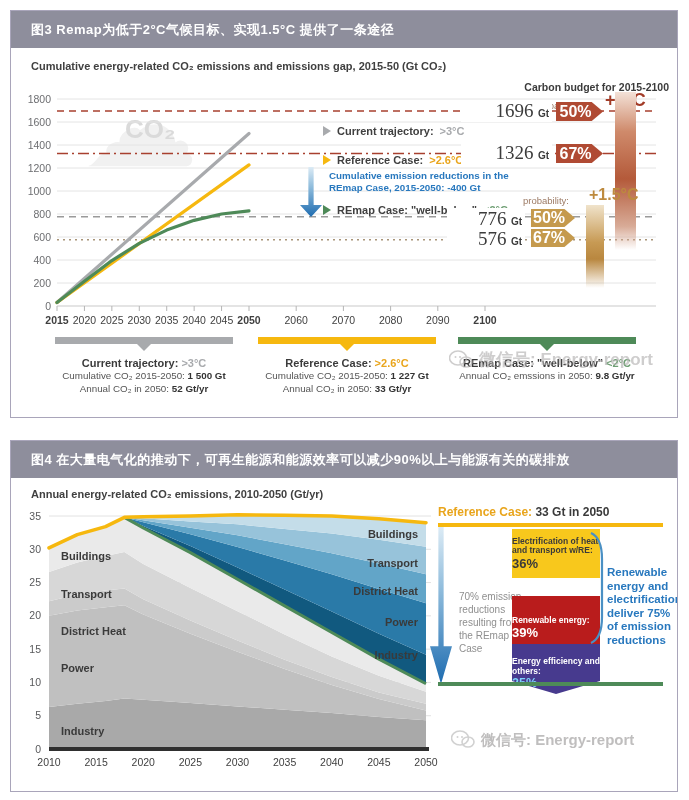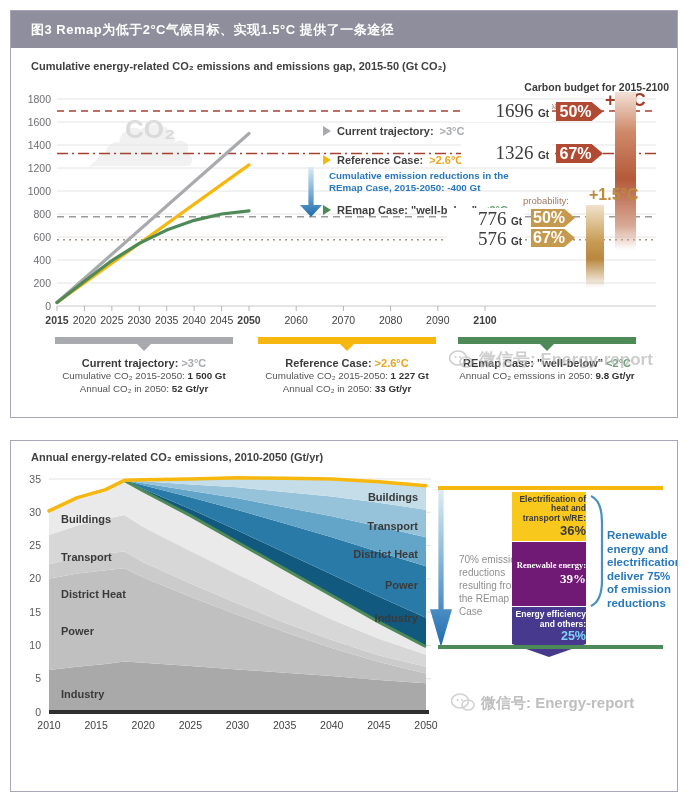--- a/index.html
+++ b/index.html
@@ -31,21 +31,21 @@
   .legline b{color:#333;}
   .wm{position:absolute;display:flex;align-items:center;gap:6px;color:#b5b3b3;font-weight:bold;pointer-events:none;z-index:20;}
   .cloudwrap{position:absolute;color:#f1f1f1;}
   .cloudglyph{font-size:115px;line-height:100px;}
   .cloudtext{position:absolute;left:42px;top:38px;font-size:26px;font-weight:bold;color:#dadada;}
   .seclab{position:absolute;font-size:11px;font-weight:bold;color:#3a3a3a;white-space:nowrap;}
   .seclab.right{text-align:right;}
   .refrow{position:absolute;font-size:12px;font-weight:bold;white-space:nowrap;}
   .hline{position:absolute;height:3.5px;}
   .note70{position:absolute;font-size:10px;color:#8f8f8f;line-height:13px;}
-  .rbox{position:absolute;left:501px;width:74px;text-align:right;box-sizing:border-box;display:flex;flex-direction:column;justify-content:center;}
+  .rbox{position:absolute;left:501px;width:88px;text-align:left;box-sizing:border-box;display:flex;flex-direction:column;justify-content:center;}
   .rbox .blab{font-size:8.5px;line-height:9.5px;font-weight:bold;}
   .rbox .bval{font-size:13px;font-weight:bold;}
   .sidenote{position:absolute;font-size:11.5px;font-weight:bold;color:#2878be;line-height:13.5px;}
 </style>
 </head>
 <body>
 
 <div class="figbox" style="top:10px;height:408px;">
   <div class="fighead">图3 Remap为低于2°C气候目标、实现1.5°C 提供了一条途径</div>
   <div class="figbody" style="height:371px;">
@@ -183,20 +183,21 @@
           <ellipse cx="17" cy="12" rx="6" ry="5" fill="none" stroke="#b5b3b3" stroke-width="1.6"></ellipse>
           <circle cx="6.5" cy="7" r="1" fill="#b5b3b3"></circle>
           <circle cx="11" cy="7" r="1" fill="#b5b3b3"></circle>
         </svg>
       <span>微信号: Energy-report</span>
     </div>
   </div>
 </div>
 
 <div class="figbox" style="top:440px;height:352px;">
+  <div class="fighead">图4 在大量电气化的推动下，可再生能源和能源效率可以减少90%以上与能源有关的碳排放</div>
   <div class="figbody" style="height:315px;">
 
     <div class="charttitle" style="left:20px;top:10px;">Annual energy-related CO₂ emissions, 2010-2050 (Gt/yr)</div>
 
     <svg id="fig4-svg" class="canvas" width="669" height="300" style="top:0;">
         <text x="30" y="274.5" text-anchor="end" font-size="10.5" fill="#58595b">0</text>
         <line x1="38" y1="237.71428571428572" x2="420" y2="237.71428571428572" stroke="#e2e2e2" stroke-width="1"></line>
         <text x="30" y="241.21428571428572" text-anchor="end" font-size="10.5" fill="#58595b">5</text>
         <line x1="38" y1="204.42857142857144" x2="420" y2="204.42857142857144" stroke="#e2e2e2" stroke-width="1"></line>
         <text x="30" y="207.92857142857144" text-anchor="end" font-size="10.5" fill="#58595b">10</text>
@@ -239,35 +240,39 @@
     <div class="seclab" style="left:50px;top:147px;">District Heat</div>
     <div class="seclab" style="left:50px;top:184px;">Power</div>
     <div class="seclab" style="left:50px;top:247px;">Industry</div>
 
     <div class="seclab right" style="right:259px;top:50px;">Buildings</div>
     <div class="seclab right" style="right:259px;top:79px;">Transport</div>
     <div class="seclab right" style="right:259px;top:107px;">District Heat</div>
     <div class="seclab right" style="right:259px;top:138px;">Power</div>
     <div class="seclab right" style="right:259px;top:171px;">Industry</div>
 
+    <div class="refrow" style="left:427px;top:27px;">
+      <span style="color: rgb(233, 165, 28);">Reference Case:</span>
+      <span style="color:#3a3a3a;">33 Gt in 2050</span>
+    </div>
     <div class="hline" style="left: 427px; top: 45px; width: 225px; background-color: rgb(246, 184, 15);"></div>
 
     <div class="bluearrow" style="left:419px;top:49px;width:22px;height:157px;"></div>
     <div class="note70" style="left:448px;top:112px;width:66px;">70% emission reductions resulting from the REmap Case</div>
 
     <div class="rbox" style="top: 51px; height: 49px; background-color: rgb(248, 200, 28);">
       <div class="blab" style="color: rgb(58, 58, 58);">Electrification of heat and transport w/RE:</div>
       <div class="bval" style="color: rgb(58, 58, 58);">36%</div>
     </div>
-    <div class="rbox" style="top: 101px; height: 64px; background-color: #701a75; font-family: Liberation Serif, serif;">
+    <div class="rbox" style="top: 118px; height: 64px; background-color: #b91c1c;">
       <div class="blab" style="color: rgb(255, 255, 255);">Renewable energy:</div>
       <div class="bval" style="color: rgb(255, 255, 255);">39%</div>
     </div>
     <div class="rbox" style="top: 166px; height: 50px; clip-path: polygon(0px 0px, 100% 0px, 100% 74%, 50% 100%, 0px 74%); justify-content: flex-start; padding-top: 3px; background-color: rgb(71, 58, 142);">
-      <div class="blab" style="color: rgb(255, 255, 255);">Energy efficiency and others:</div>
+      <div class="blab" style="color: rgb(255, 255, 255); margin-top: 10px;">Energy efficiency and others:</div>
       <div class="bval" style="font-size: 12.5px; color: #7dd3fc;">25%</div>
     </div>
 
     <svg style="position:absolute;left:578px;top:53px;" width="16" height="114">
       <path d="M2,2 Q13,7 13,28 L13,86 Q13,107 2,112" fill="none" stroke="#4a90c4" stroke-width="2.2"></path>
     </svg>
     <div class="sidenote" style="left:596px;top:88px;width:70px;">Renewable energy and electrification deliver 75% of emission reductions</div>
 
     <div class="hline" style="left: 427px; top: 204px; width: 225px; background-color: rgb(78, 138, 88);"></div>
 

